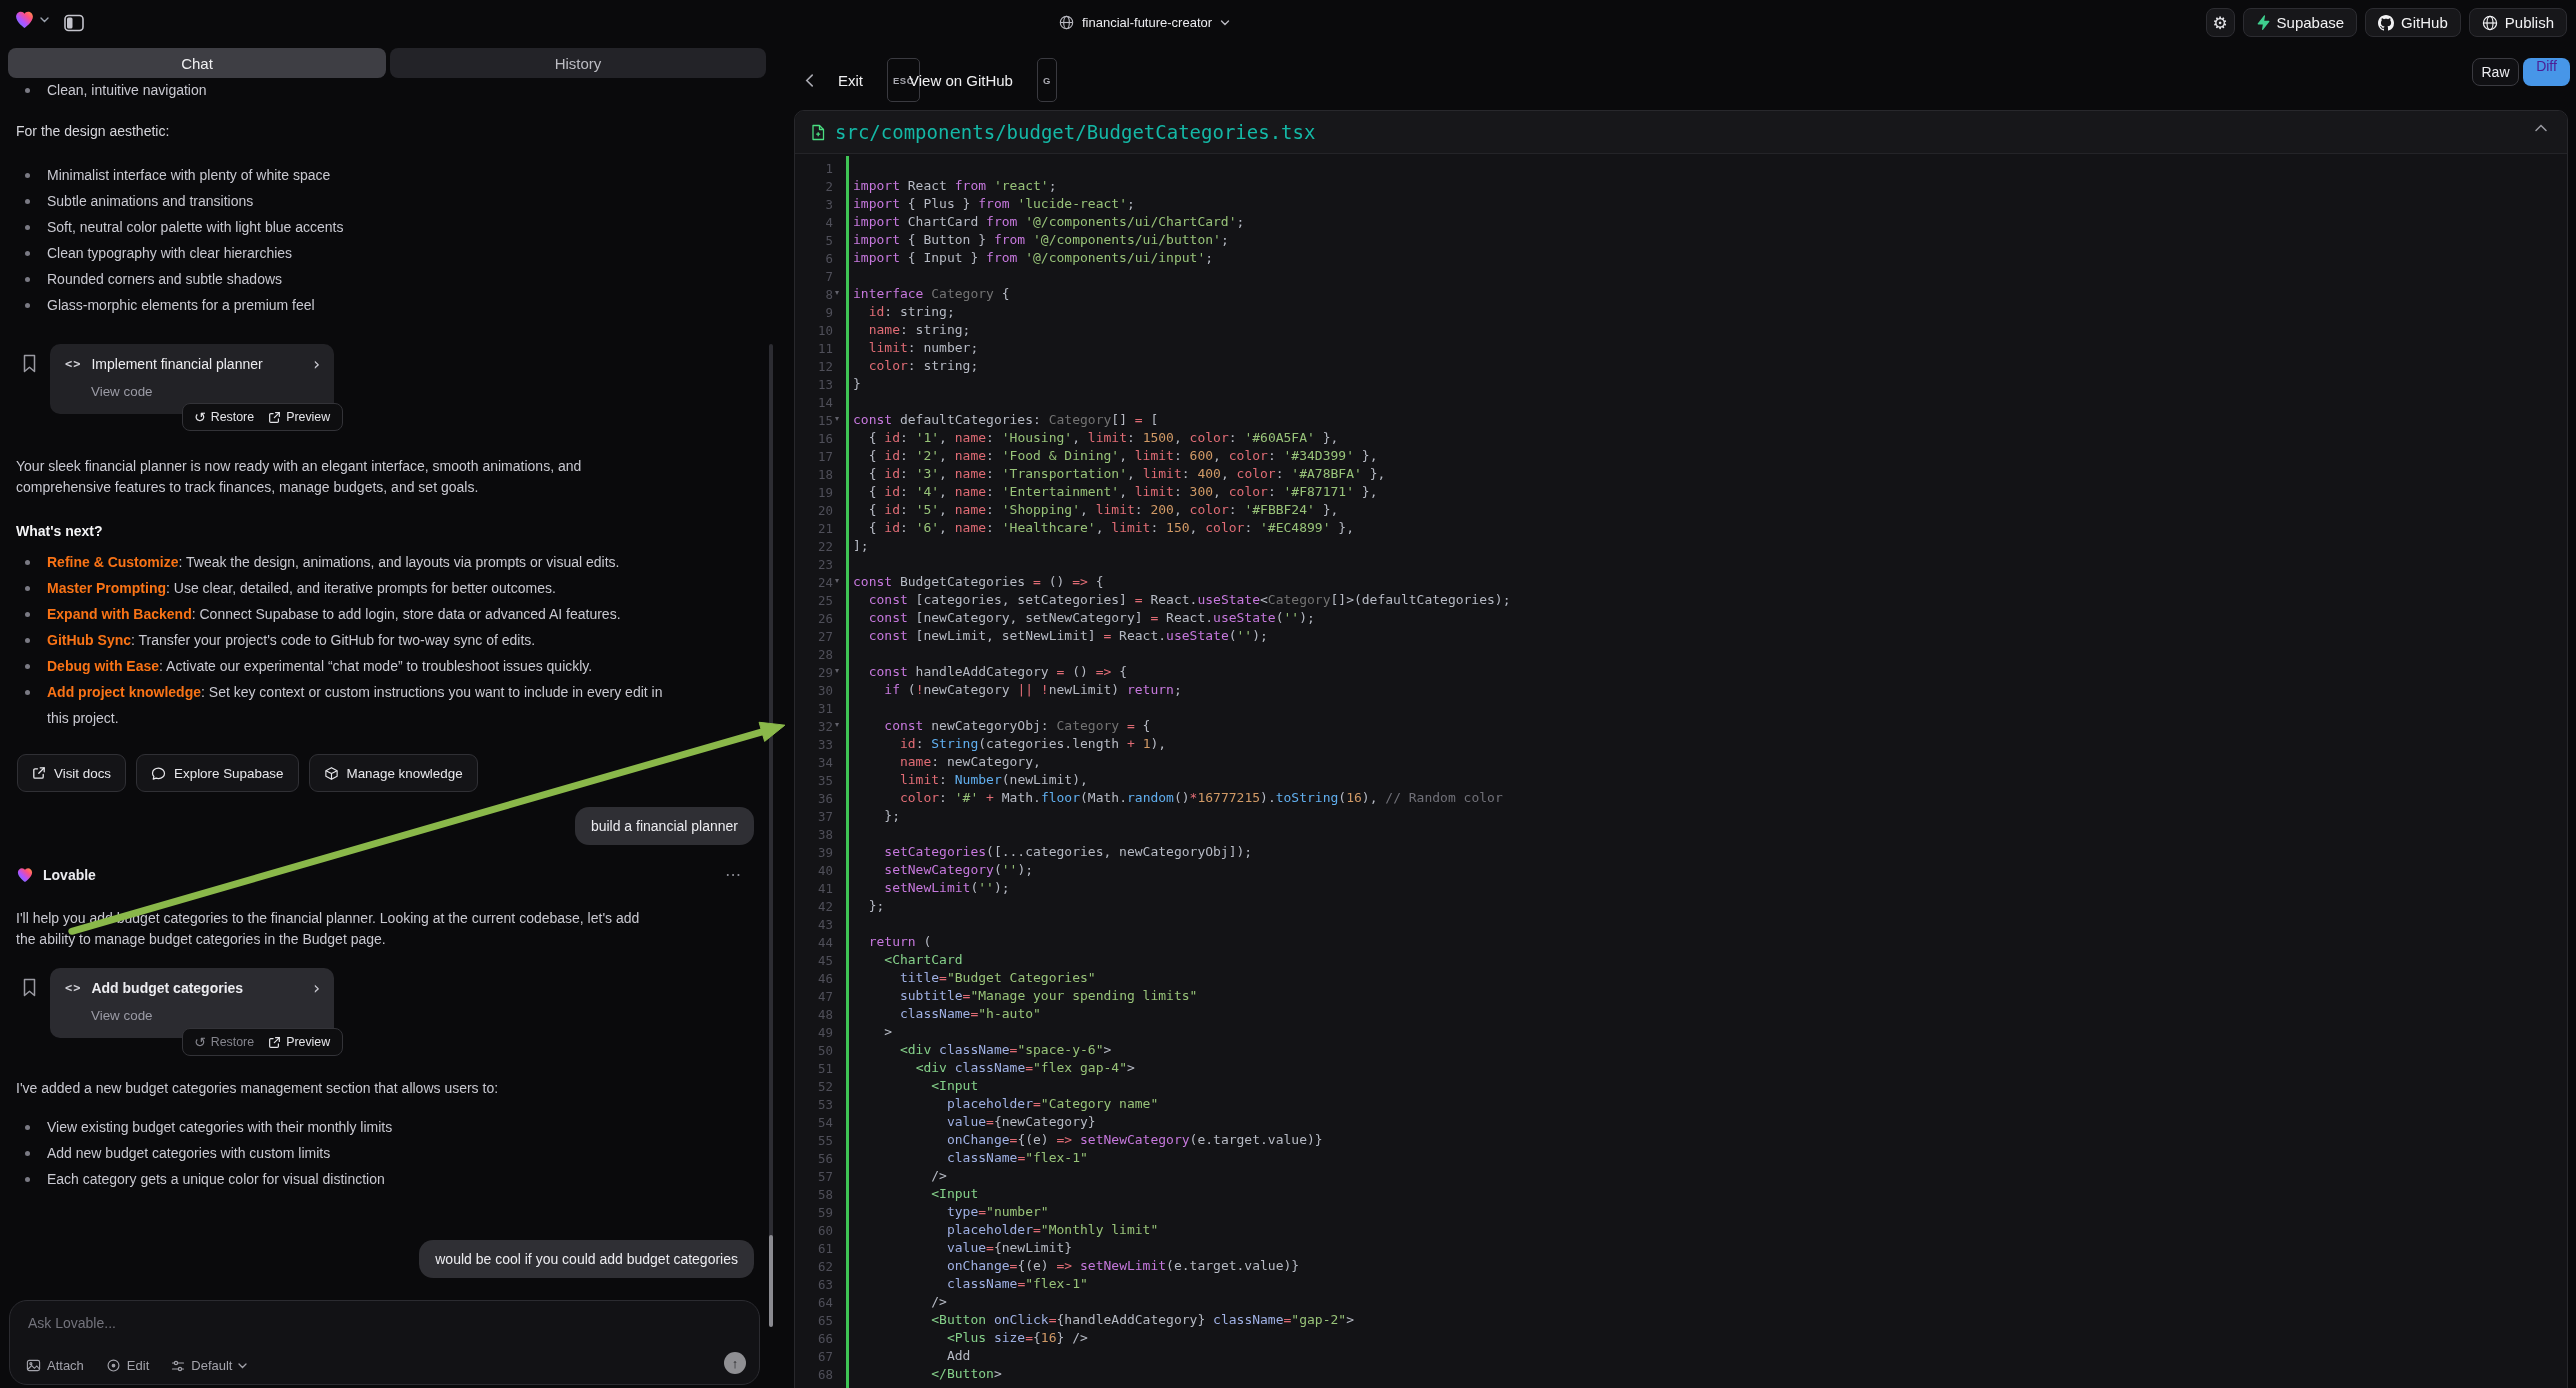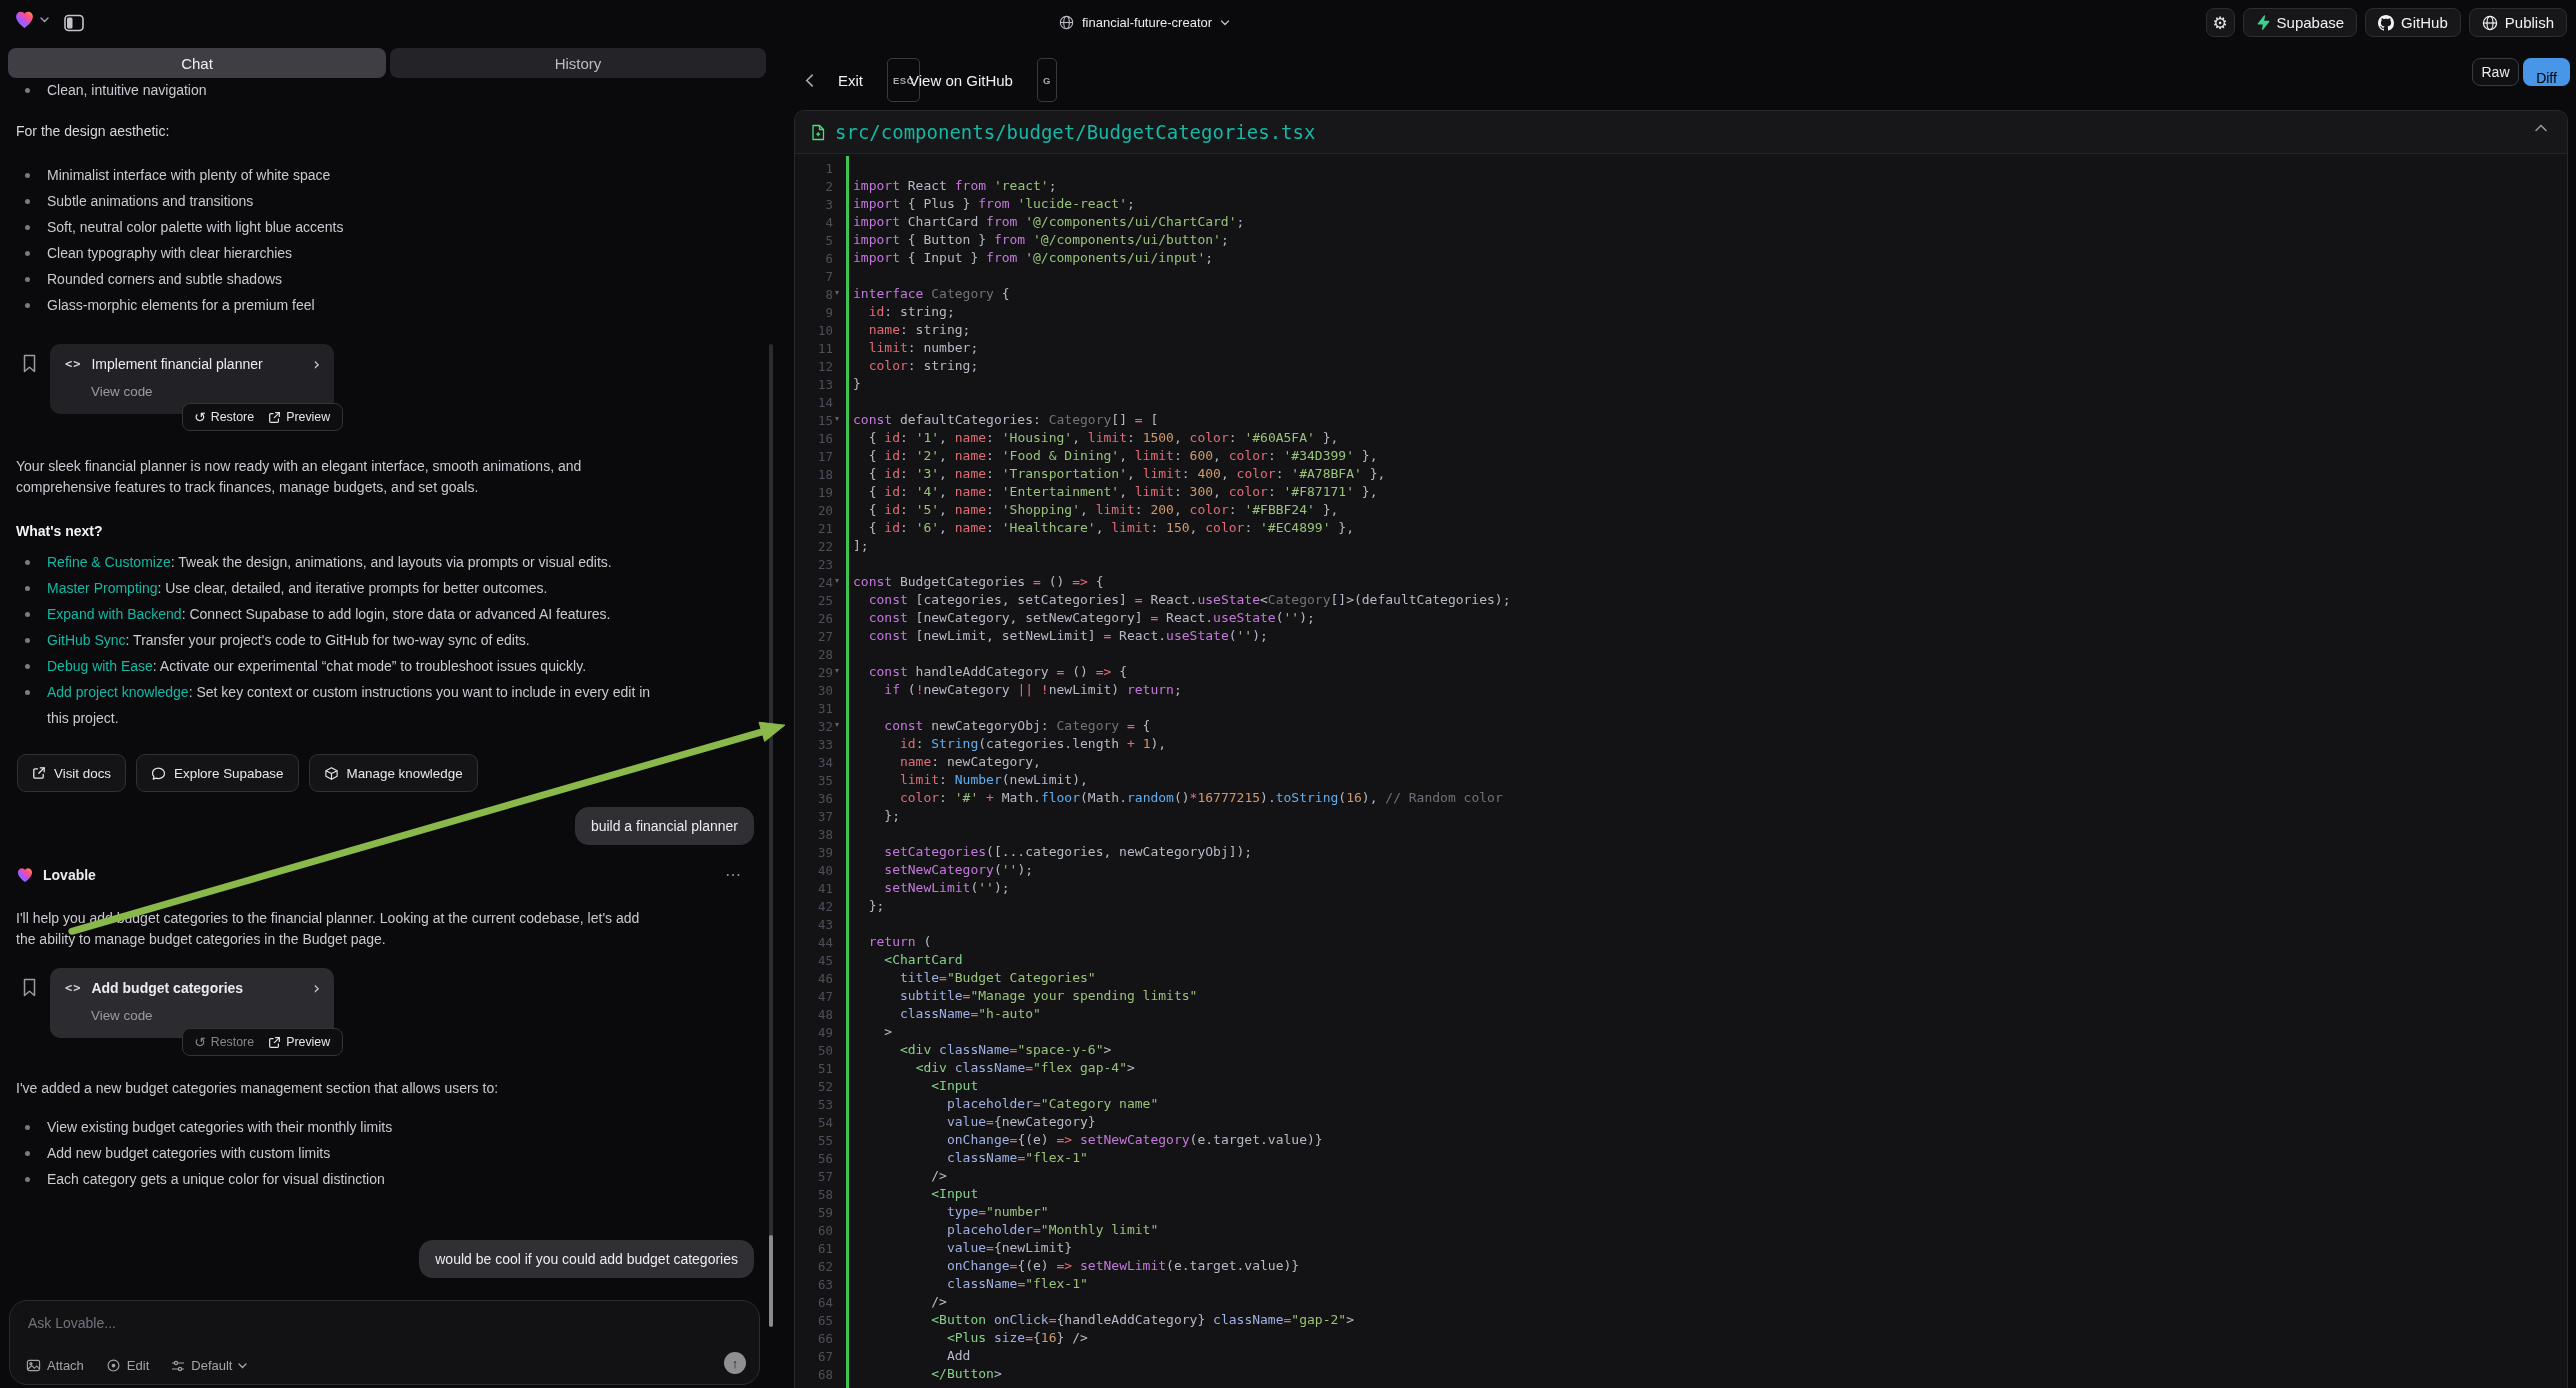--- a/index.html
+++ b/index.html
@@ -27,21 +27,21 @@
   .chat{position:absolute;left:0;top:45px;width:777px;height:1343px}
   .tab{position:absolute;top:3px;height:30px;border-radius:8px;display:flex;align-items:center;justify-content:center;font-size:15px;cursor:pointer}
   .tab.active{left:8px;width:378px;background:#3e3e44;color:#f0f0f2}
   .tab.idle{left:390px;width:376px;background:#232328;color:#bcbcc3}
 
   .p{position:absolute;left:16px;width:733px;font-size:14px;line-height:21px;color:#c9c9d1;white-space:pre-wrap}
   .h{position:absolute;left:16px;font-size:14px;font-weight:700;color:#f4f4f6;line-height:21px}
   ul.blist{position:absolute;left:16px;width:733px;margin:0;padding:0;list-style:none}
   ul.blist li{position:relative;padding-left:31px;font-size:14px;line-height:26px;color:#c9c9d1;white-space:pre-wrap}
   ul.blist li::before{content:"";position:absolute;left:9px;top:11px;width:5px;height:5px;border-radius:50%;background:#7a7a84}
-  ul.blist li b{color:#14b8a6;font-weight:400}
+  ul.blist li b{color:#f97316;font-weight:700}
 
   .vcard{position:absolute;left:50px;width:284px;height:70px;border-radius:10px;background:#222226;cursor:pointer}
   .vcard.hl{background:#2b2b30}
   .vcard .row1{position:absolute;left:15px;top:12px;display:flex;align-items:center;gap:10px}
   .vcard .ci{font-size:12px;font-weight:700;letter-spacing:1px;color:#d0d0d6}
   .vcard .t{font-size:14px;color:#ececf0;font-weight:500}
   .vcard.hl .t{font-weight:700}
   .vcard .chev{position:absolute;right:14px;top:10px;font-size:17px;color:#c8c8d0}
   .vcard .vc{position:absolute;left:41px;top:40px;font-size:13.4px;color:#9b9ba5;cursor:pointer}
   .bookmark{position:absolute;left:22px}
@@ -70,21 +70,21 @@
   .sb-thumb{position:absolute;left:769px;top:1190px;width:4px;height:92px;background:#8a8a90;border-radius:2px;cursor:grab}
 
   .arrow-overlay{position:absolute;left:0;top:45px;width:789px;height:956px;pointer-events:none;z-index:40}
 
   
   .rtb{position:absolute;left:782px;top:45px;width:1794px;height:60px}
   .rtb .grp{position:absolute;display:flex;align-items:center;gap:24px;top:13px}
   .rtb .lbl{font-size:15px;color:#f0f0f2}
   .kbd{display:inline-flex;align-items:center;justify-content:center;height:18px;padding:12px 5px;border:1px solid #3a3a40;border-radius:5px;font-size:9.5px;font-weight:700;color:#a8a8b0;letter-spacing:0.5px}
   .raw-btn{position:absolute;left:1690px;top:13px;width:47px;height:28px;border:1px solid #3a3a40;background:#101013;border-radius:8px;color:#ececf0;font-size:14px;display:flex;align-items:center;justify-content:center;box-sizing:border-box;cursor:pointer}
-  .diff-btn{position:absolute;left:1741px;top:13px;width:47px;height:28px;border-radius:8px;color:#000000;font-size:14px;display:flex;align-items:flex-end;justify-content:center;cursor:pointer}
+  .diff-btn{position:absolute;left:1741px;top:13px;width:47px;height:28px;border-radius:8px;color:#4c1d95;font-size:14px;display:flex;align-items:flex-start;justify-content:center;cursor:pointer}
 
   .code-card{position:absolute;left:794px;top:110px;width:1774px;height:1279px;background:#131316;border:1px solid #28282c;border-radius:10px 10px 0 0;box-sizing:border-box;overflow:hidden}
   .code-hdr{position:relative;height:42px;background:#17171a;border-bottom:1px solid #242428;display:flex;align-items:center}
   .code-hdr .fp{margin-left:10px;font-size:19px;color:#14b8a6}
   .code-hdr .ficon{margin-left:16px}
   .collapse{position:absolute;right:20px;top:13px;cursor:pointer}
 
   .code-body{position:relative;padding-top:5px;height:1231px}
   .gbar{position:absolute;left:51px;top:2px;bottom:0;width:3px;background:#3fc455;z-index:2}
   .crow{display:flex;height:18px;align-items:center}

